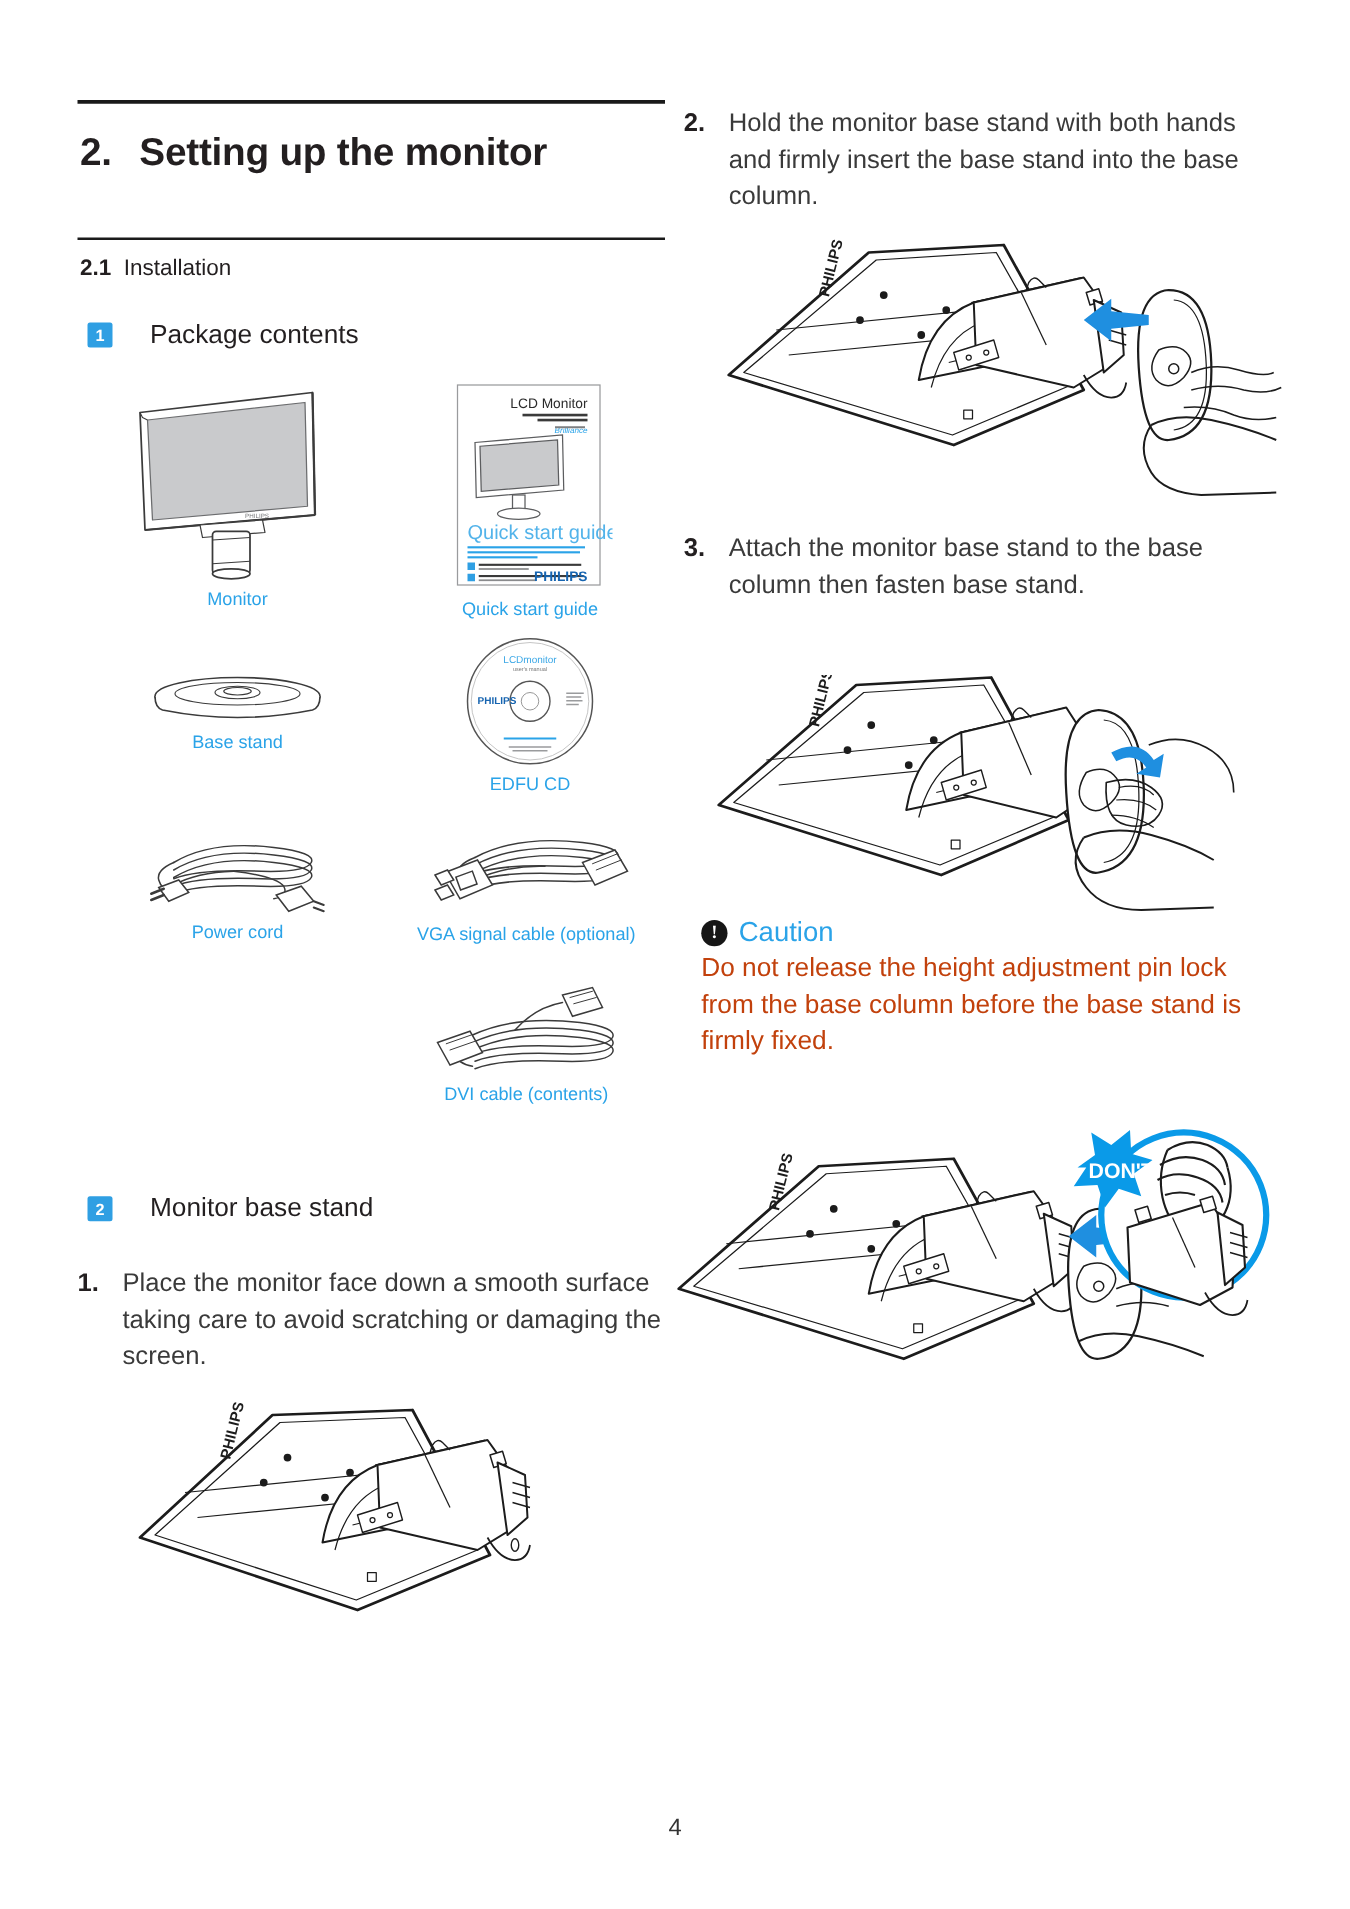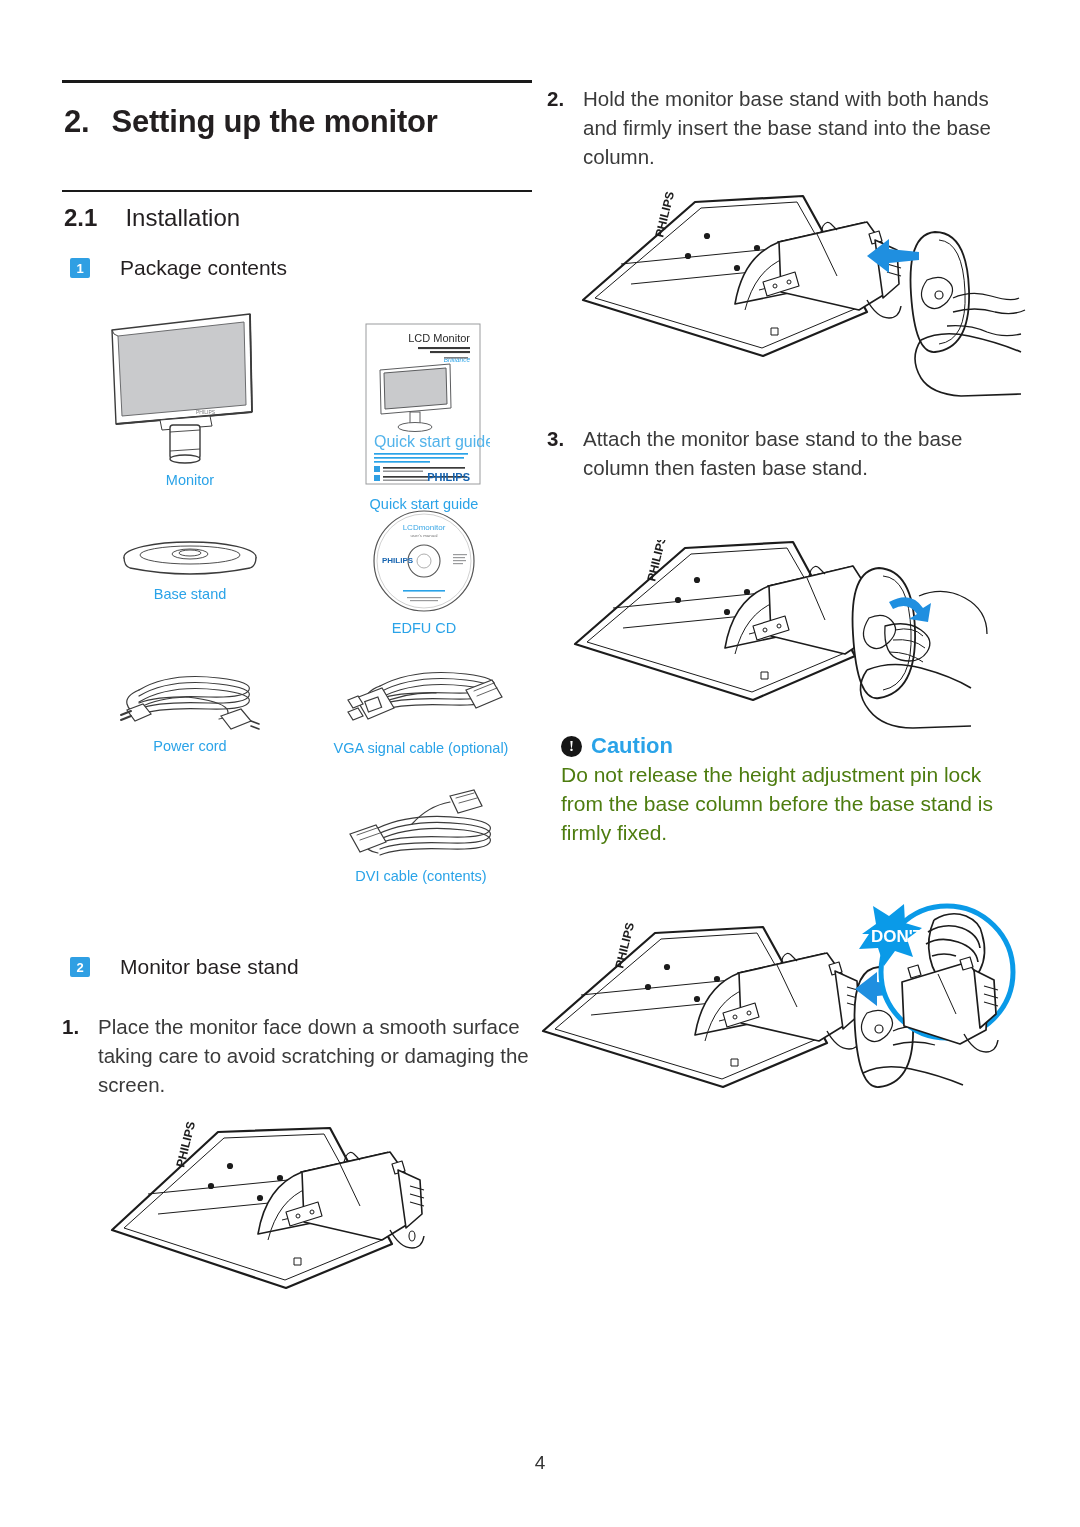--- a/index.html
+++ b/index.html
@@ -21,22 +21,22 @@
   .rule-thin  { border-top: 2px solid #1a1a1a; width: 470px; }
 
   .chapter-title {
     display: flex; align-items: baseline; gap: 22px;
     font-size: 31px; font-weight: 600; letter-spacing: -0.2px;
     color: #231f20;
   }
   .chapter-num { font-weight: 700; }
 
   .section-title {
-    display: flex; align-items: baseline; gap: 28px;
-    font-size: 24px; color: #231f20;
+    display: flex; align-items: baseline; gap: 10px;
+    font-size: 18px; color: #231f20;
   }
   .section-num { font-weight: 700; }
 
   .numbox {
     display: inline-flex; align-items: center; justify-content: center;
     width: 20px; height: 20px; background: #2f9fe3; color: #fff;
     font-size: 13px; font-weight: 700; border-radius: 2px;
     line-height: 1;
   }
   .step-head { display: flex; align-items: center; gap: 30px; font-size: 21px; color: #231f20; }
@@ -49,22 +49,22 @@
   
   .pkg-grid { position: relative; width: 474px; }
   .pkg-cell { position: absolute; text-align: center; }
   .pkg-cap {
     color: #2aa3e8; font-size: 14.5px; margin-top: 4px; white-space: nowrap;
   }
   .pkg-art { display: flex; align-items: flex-end; justify-content: center; }
 
   
   .caution-head { display: flex; align-items: center; gap: 9px; margin-bottom: 2px; }
-  .caution-title { color: #2aa3e8; font-size: 22px; font-weight: 700; }
-  .caution-body { color: #4d7c0f; font-size: 21px; line-height: 1.38; }
+  .caution-title { color: #2aa3e8; font-size: 22px; font-weight: 400; }
+  .caution-body { color: #c2410c; font-size: 21px; line-height: 1.38; }
   .excl-icon {
     width: 21px; height: 21px; border-radius: 50%; background: #161616;
     display: inline-flex; align-items: center; justify-content: center;
     color: #fff; font-size: 15px; font-weight: 700; line-height: 1;
     font-family: "Liberation Serif", serif;
   }
 
   
   .page-num {
     position: absolute; left: 0; top: 1452px; width: 1080px;
@@ -114,21 +114,21 @@
               <path d="M70 124 L100 122" stroke-width="0.9"></path>
               <path d="M70 143 L100 141" stroke-width="0.9"></path>
               <ellipse cx="85" cy="151" rx="15" ry="4" fill="#ffffff"></ellipse>
             </g>
             <text x="96" y="106" font-family="Liberation Sans, sans-serif" font-size="5" fill="#7a7b7d">PHILIPS</text>
           </svg>
         </div>
         <div class="pkg-cap">Monitor</div>
       </div>
 
-      <div class="pkg-cell" style="left:262px;top:20px;width:200px;">
+      <div class="pkg-cell" style="left:262px;top:4px;width:200px;">
         <div class="pkg-art">
           <svg width="132" height="172" viewBox="0 0 132 172">
             <rect x="8" y="4" width="114" height="160" fill="#ffffff" stroke="#9a9b9d" stroke-width="1"></rect>
             <text x="112" y="22" text-anchor="end" font-family="Liberation Sans, sans-serif" font-size="11" fill="#2b2b2b">LCD Monitor</text>
             <g fill="#3a3a3a">
               <rect x="60" y="27" width="52" height="2.1"></rect>
               <rect x="72" y="31" width="40" height="2.1"></rect>
             </g>
             <text x="112" y="42" text-anchor="end" font-family="Liberation Sans, sans-serif" font-size="6.5" fill="#2aa3e8" font-style="italic">Brilliance</text>
             <rect x="86" y="37" width="24" height="1.6" fill="#7e7f81"></rect>

